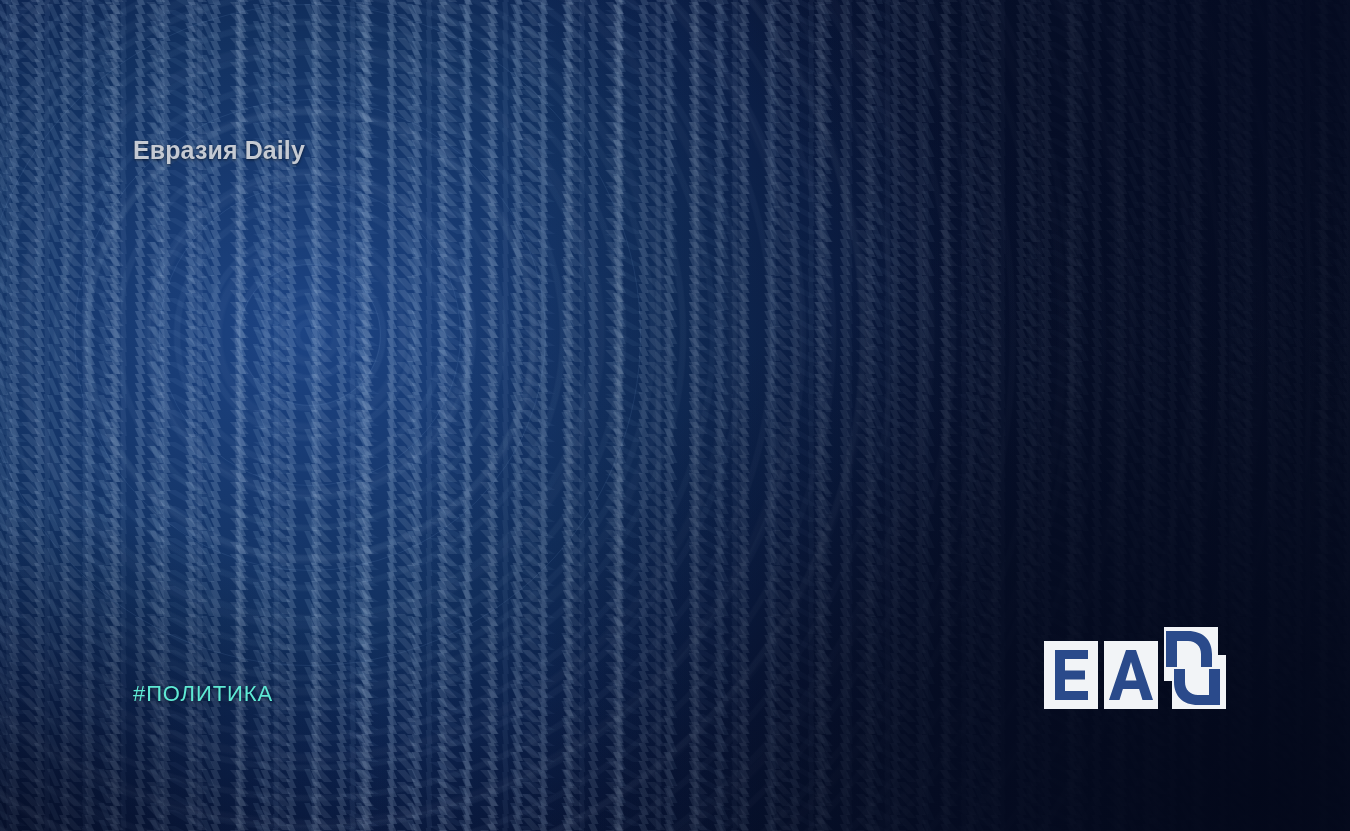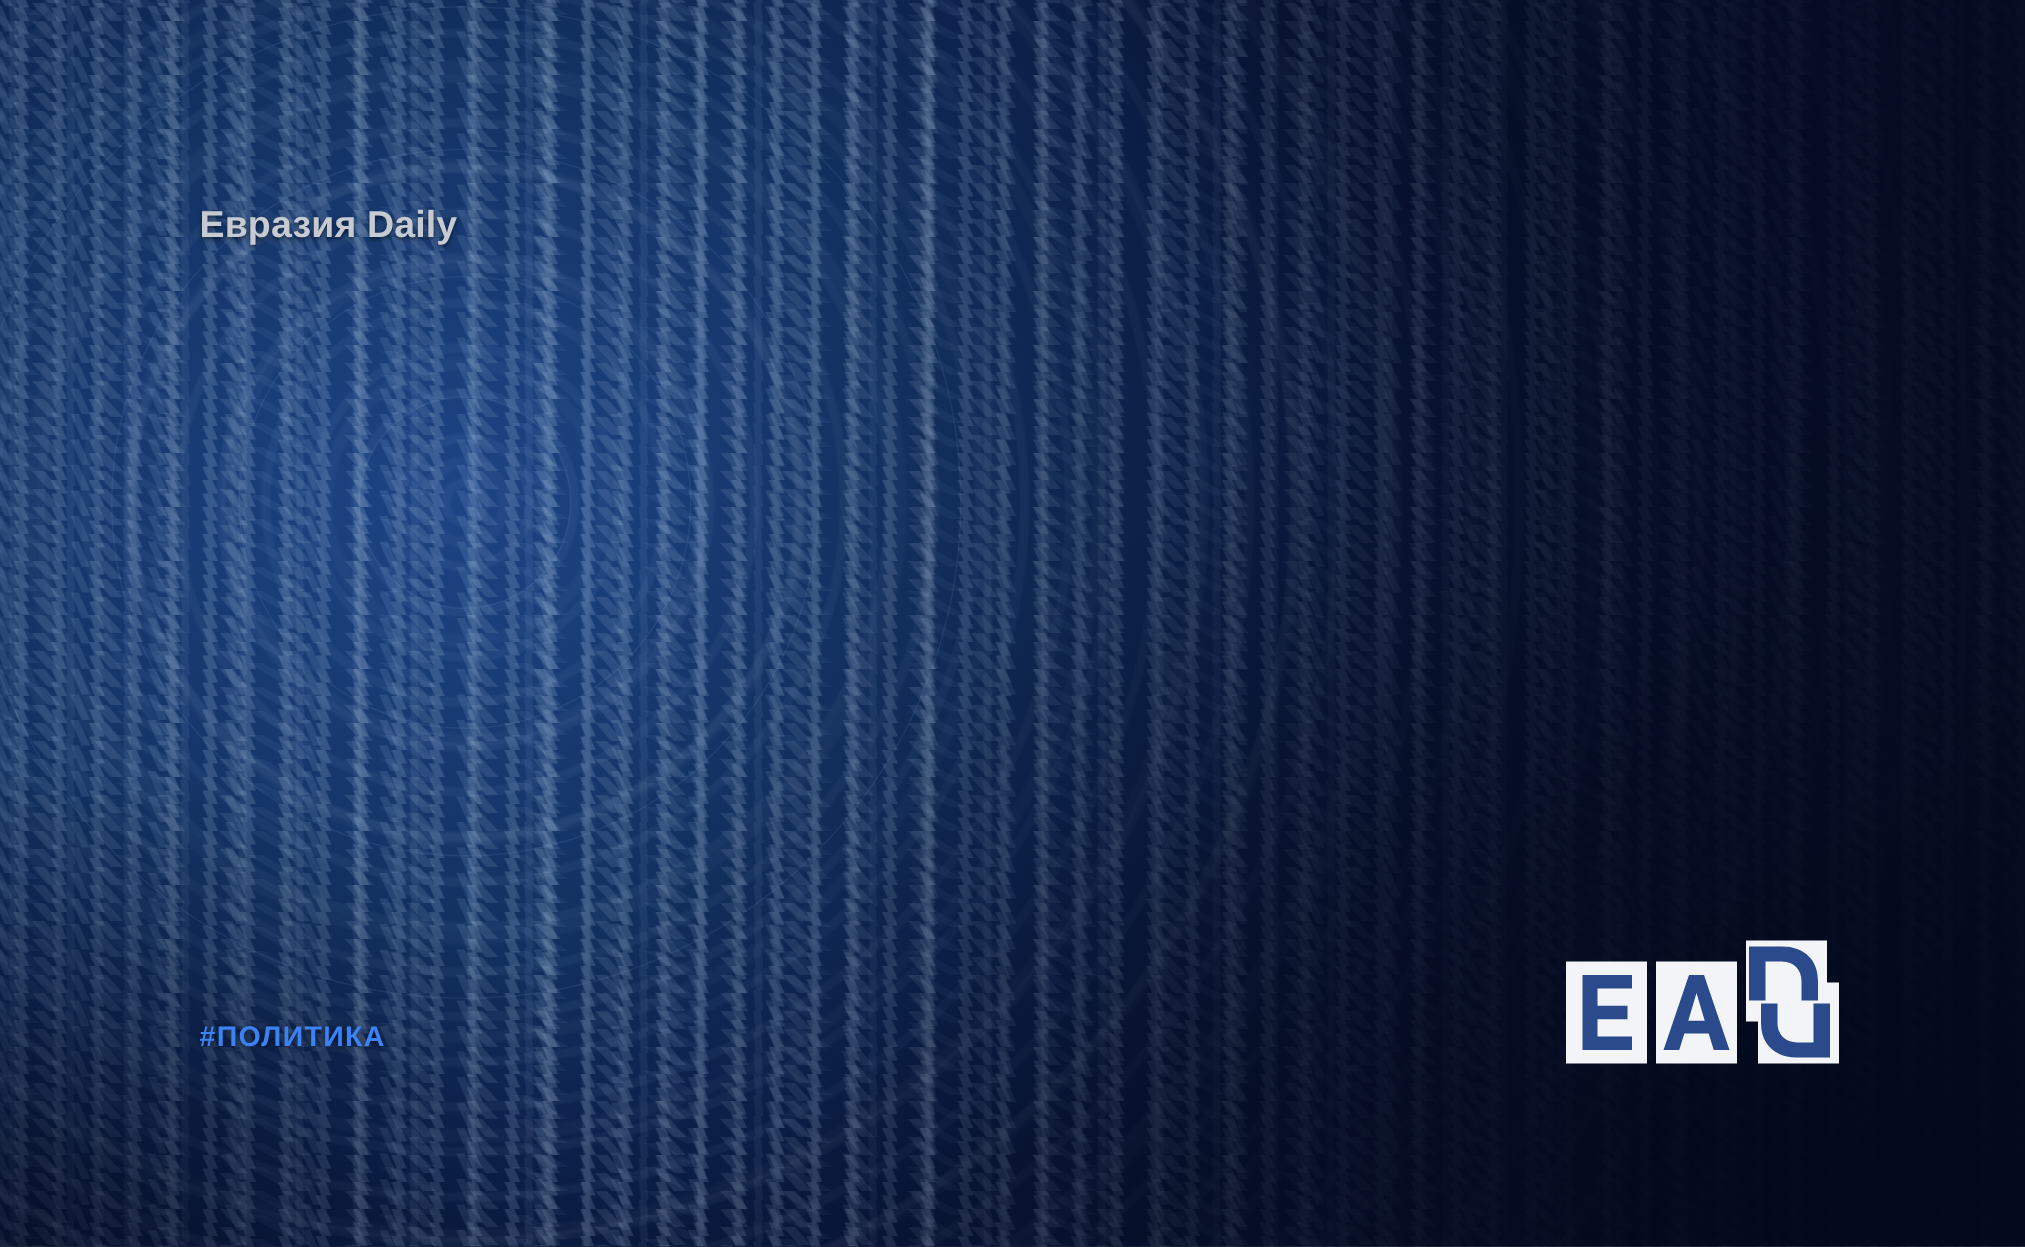--- a/index.html
+++ b/index.html
@@ -154,24 +154,24 @@
     line-height: 76px;
     font-weight: bold;
     color: #ffffff;
     letter-spacing: -0.2px;
     text-shadow: 0 2px 10px rgba(2,8,26,0.55);
   }
   #tag {
     position: absolute;
     left: 133px;
     top: 681px;
-    font-size: 19px;
-    font-weight: bold;
+    font-size: 22px;
+    font-weight: normal;
     letter-spacing: 0.9px;
-    color: #3b82f6;
+    color: #5eead4;
     text-shadow: 0 1px 4px rgba(0,0,0,0.5);
     white-space: nowrap;
   }
 
   
   #logo {
     position: absolute;
     left: 1044px;
     top: 627px;
     width: 182px;

